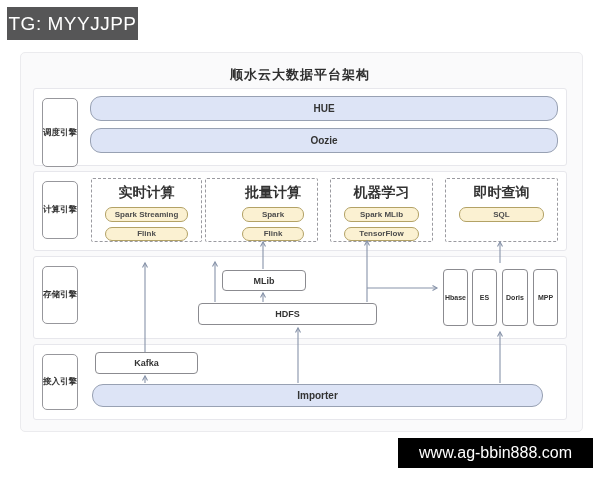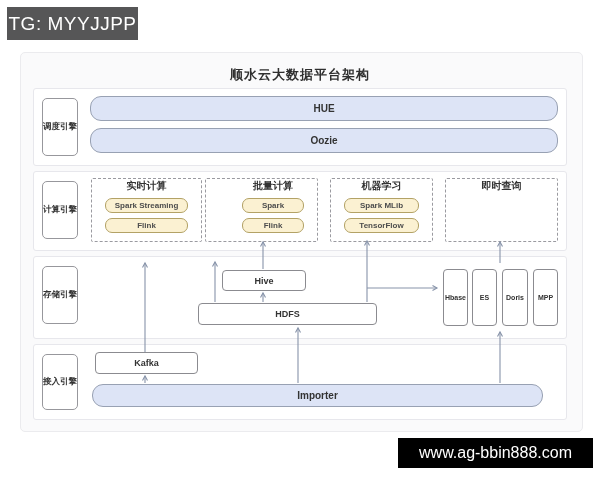--- a/index.html
+++ b/index.html
@@ -48,21 +48,21 @@
     background:#dde4f6;border:1px solid #98a1b3;border-radius:11px;
     display:flex;align-items:center;justify-content:center;
     font-size:10px;font-weight:700;color:#333;
   }
 
   
   .group{
     border:1px dashed #9a9aa0;border-radius:2px;top:178px;height:64px;
     display:flex;flex-direction:column;align-items:center;
   }
-  .group-title{font-size:10px;font-weight:700;color:#333;}
+  .group-title{font-size:14px;font-weight:700;color:#333;margin-top:5px;}
   .pill{
     width:calc(100% - 26px);height:15px;margin-top:5px;
     background:#fbf1d2;border:1px solid #b3a266;border-radius:7px;
     display:flex;align-items:center;justify-content:center;
     font-size:8px;font-weight:700;color:#4d4d4d;box-sizing:border-box;
   }
 
   
   .wnode{
     background:#fff;border:1px solid #8b8b90;border-radius:4px;
@@ -80,21 +80,21 @@
 <div class="abs site-badge">www.ag-bbin888.com</div>
 
 <div class="abs diagram"></div>
 <div class="abs diagram-title">顺水云大数据平台架构</div>
 
 <div class="abs row row1"></div>
 <div class="abs row row2"></div>
 <div class="abs row row3"></div>
 <div class="abs row row4"></div>
 
-<div class="abs row-label" style="left:42px;top:98px;height:58px;">调度引擎</div>
+<div class="abs row-label" style="left:42px;top:98px;height:69px;">调度引擎</div>
 <div class="abs row-label" style="left:42px;top:181px;height:58px;">计算引擎</div>
 <div class="abs row-label" style="left:42px;top:266px;height:58px;">存储引擎</div>
 <div class="abs row-label" style="left:42px;top:354px;height:56px;">接入引擎</div>
 
 <div class="abs lav-bar" style="left:90px;top:96px;width:468px;height:25px;">HUE</div>
 <div class="abs lav-bar" style="left:90px;top:128px;width:468px;height:25px;">Oozie</div>
 
 <div class="abs group" style="left:91px;width:111px;">
   <div class="group-title">实时计算</div>
   <div class="pill">Spark Streaming</div>
@@ -105,23 +105,24 @@
   <div class="pill">Spark</div>
   <div class="pill">Flink</div>
 </div>
 <div class="abs group" style="left:330px;width:103px;">
   <div class="group-title">机器学习</div>
   <div class="pill">Spark MLib</div>
   <div class="pill">TensorFlow</div>
 </div>
 <div class="abs group" style="left:445px;width:113px;">
   <div class="group-title">即时查询</div>
+  <div class="pill">SQL</div>
 </div>
 
-<div class="abs wnode" style="left:222px;top:270px;width:84px;height:21px;">Hive</div>
+<div class="abs wnode" style="left:222px;top:270px;width:84px;height:21px;">MLib</div>
 <div class="abs wnode" style="left:198px;top:303px;width:179px;height:22px;">HDFS</div>
 <div class="abs wnode store" style="left:443px;">Hbase</div>
 <div class="abs wnode store" style="left:472px;">ES</div>
 <div class="abs wnode store" style="left:502px;width:26px;">Doris</div>
 <div class="abs wnode store" style="left:533px;">MPP</div>
 
 <div class="abs wnode" style="left:95px;top:352px;width:103px;height:22px;">Kafka</div>
 <div class="abs lav-bar" style="left:92px;top:384px;width:451px;height:23px;">Importer</div>
 
 <svg class="abs arrows" viewBox="0 0 600 480" xmlns="http://www.w3.org/2000/svg">

